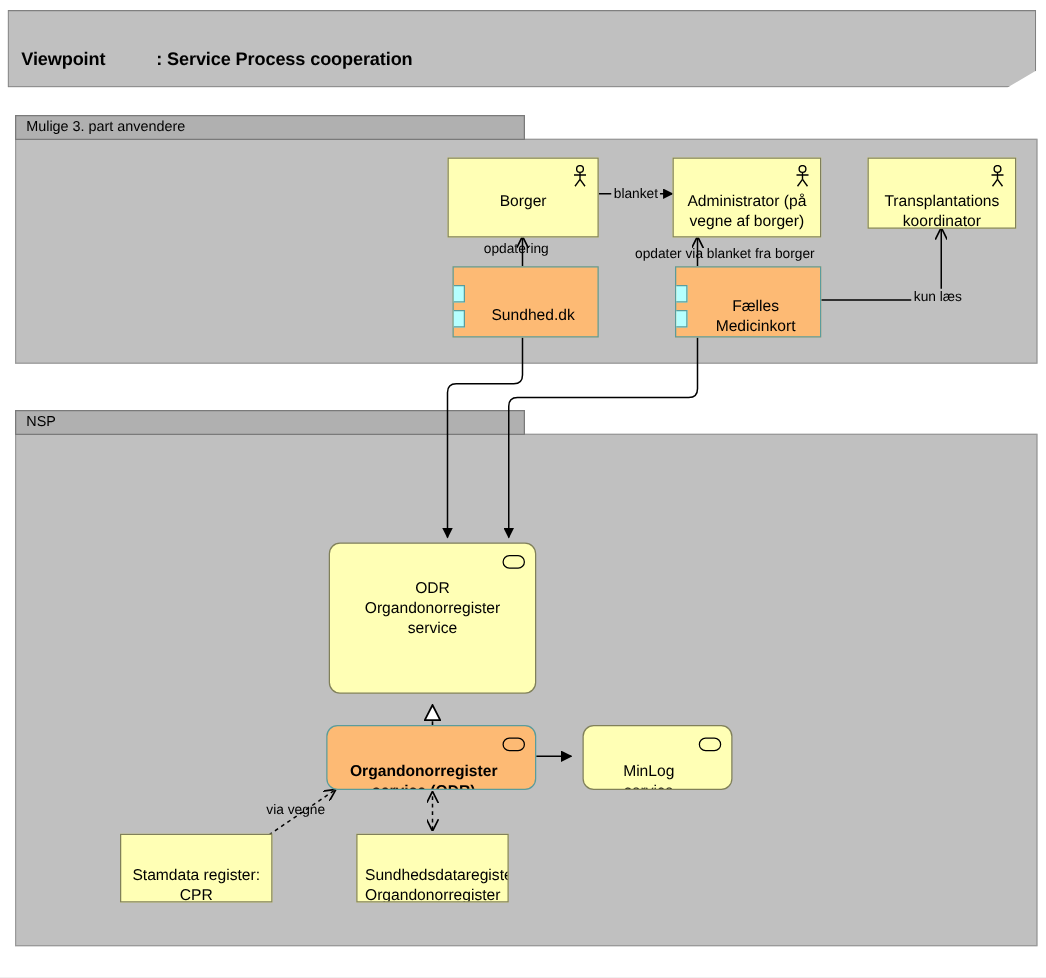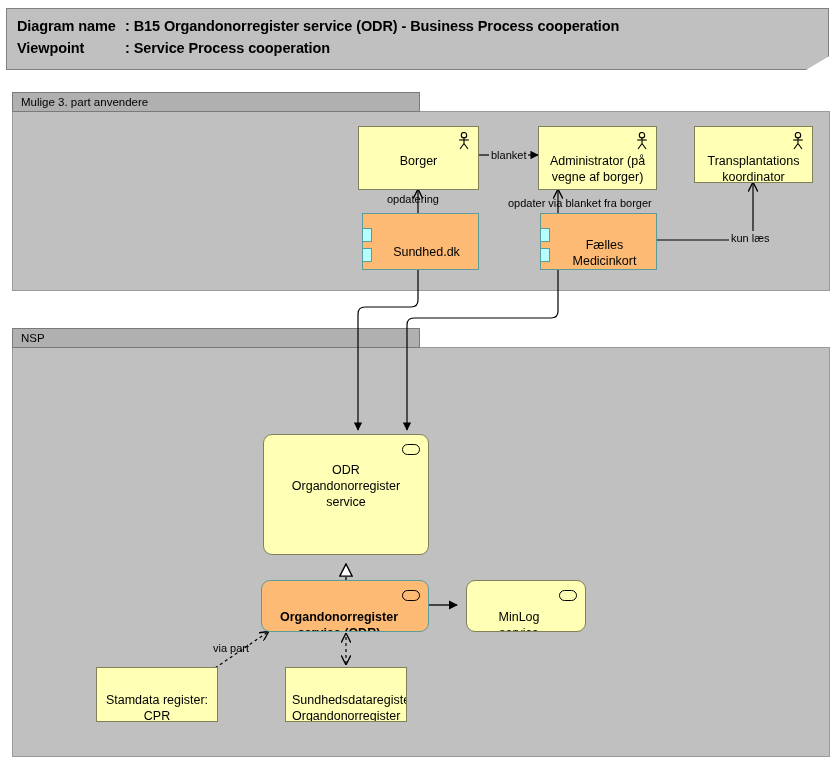--- a/index.html
+++ b/index.html
@@ -171,21 +171,20 @@
     z-index: 5;
     pointer-events: none;
   }
 </style>
 </head>
 <body>
 
 <div id="canvas">
 
   <div class="title-header">
-    <div class="title-line l1"><span class="title-key k1">Diagram name</span><span>: B15 Organdonorregister service (ODR) - Business Process cooperation</span></div>
     <div class="title-line l2"><span class="title-key k2">Viewpoint</span><span>: Service Process cooperation</span></div>
   </div>
 
   <div class="group-body" id="grp-third-body"></div>
   <div class="group-tab" id="grp-third-tab">Mulige 3. part anvendere</div>
 
   <div class="group-body" id="grp-nsp-body"></div>
   <div class="group-tab" id="grp-nsp-tab">NSP</div>
 
   <svg id="edges">
@@ -311,15 +310,15 @@
 
   <div class="node fill-yellow db-node" style="left:285px; top:667px; width:122px; height:55px;">
     <span class="db-head"></span>
     <span class="label">Sundhedsdataregister: Organdonorregister</span>
   </div>
 
   <div class="edge-label boxed" style="left:489px; top:148px;">blanket</div>
   <div class="edge-label" style="left:387px; top:192px;">opdatering</div>
   <div class="edge-label" style="left:508px; top:196px;">opdater via blanket fra borger</div>
   <div class="edge-label boxed" style="left:729px; top:231px;">kun læs</div>
-  <div class="edge-label" style="left:213px; top:641px;">via part</div>
+  <div class="edge-label" style="left:213px; top:641px;">via vegne</div>
 
 </div>
 
 </body></html>

